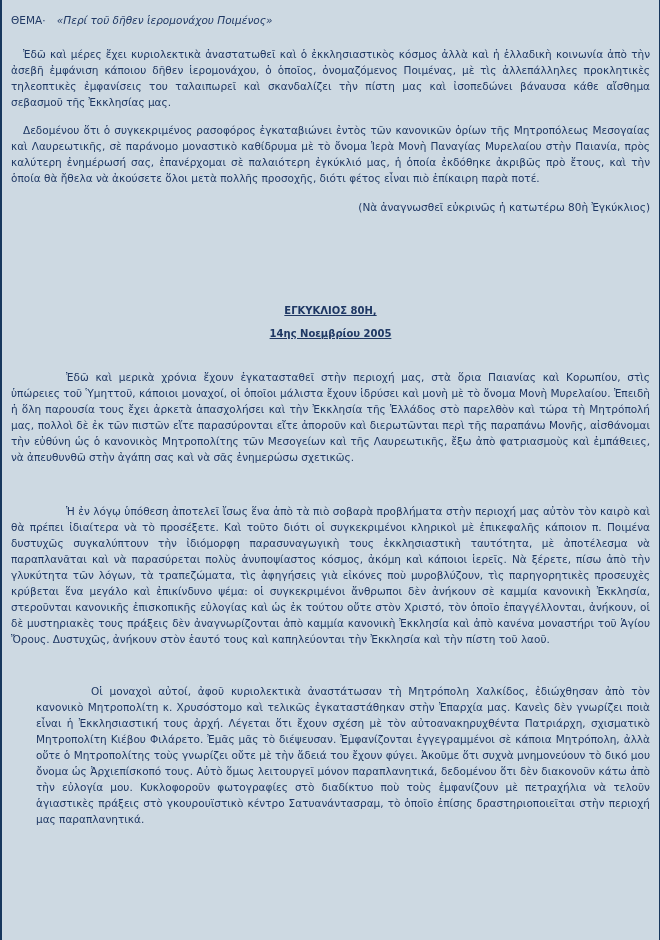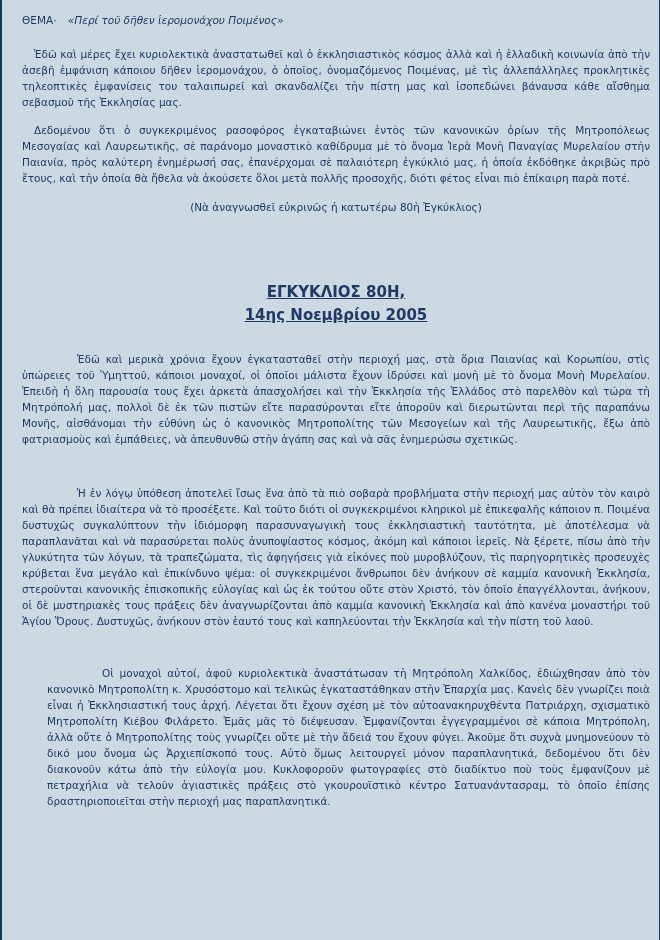--- a/index.html
+++ b/index.html
@@ -10,46 +10,46 @@
     overflow: hidden;
     background: #cdd9e2;
   }
   .page {
     box-sizing: border-box;
     width: 660px;
     height: 940px;
     background: #cdd9e2;
     border-left: 2px solid #17375d;
     border-right: 1px solid #17375d;
-    padding: 10px 9px 0 20px;
+    padding: 10px 9px 0 9px;
     font-family: "DejaVu Sans", "Liberation Sans", sans-serif;
     font-size: 10.5px;
     line-height: 16px;
     color: #1f3864;
   }
   p { margin: 0; }
   .subject {
     margin-top: 2px;
     text-align: left;
   }
   .subject .label { font-style: normal; margin-right: 8px; }
   .subject .title { font-style: italic; }
   .salutation { margin-top: 20px; }
   .body-par {
     text-align: justify;
     text-indent: 12px;
   }
   .p1 { margin-top: 18px; }
   .p2 { margin-top: 12px; }
-  .note { margin-top: 13px; text-indent: 0; text-align: center; }
+  .note { margin-top: 13px; text-indent: 0; text-align: right; }
   .enc-title {
-    margin-top: 66px;
+    margin-top: 84px;
     text-align: center;
     font-weight: bold;
-    font-size: 15px;
+    font-size: 10px;
     line-height: 23px;
     text-decoration: underline;
   }
   .enc-par {
     text-align: justify;
     text-indent: 55px;
   }
   .ep1 { margin-top: 24px; }
   .ep2 { margin-top: 38px; }
   .ep3 { margin-top: 36px; margin-left: 25px; }

